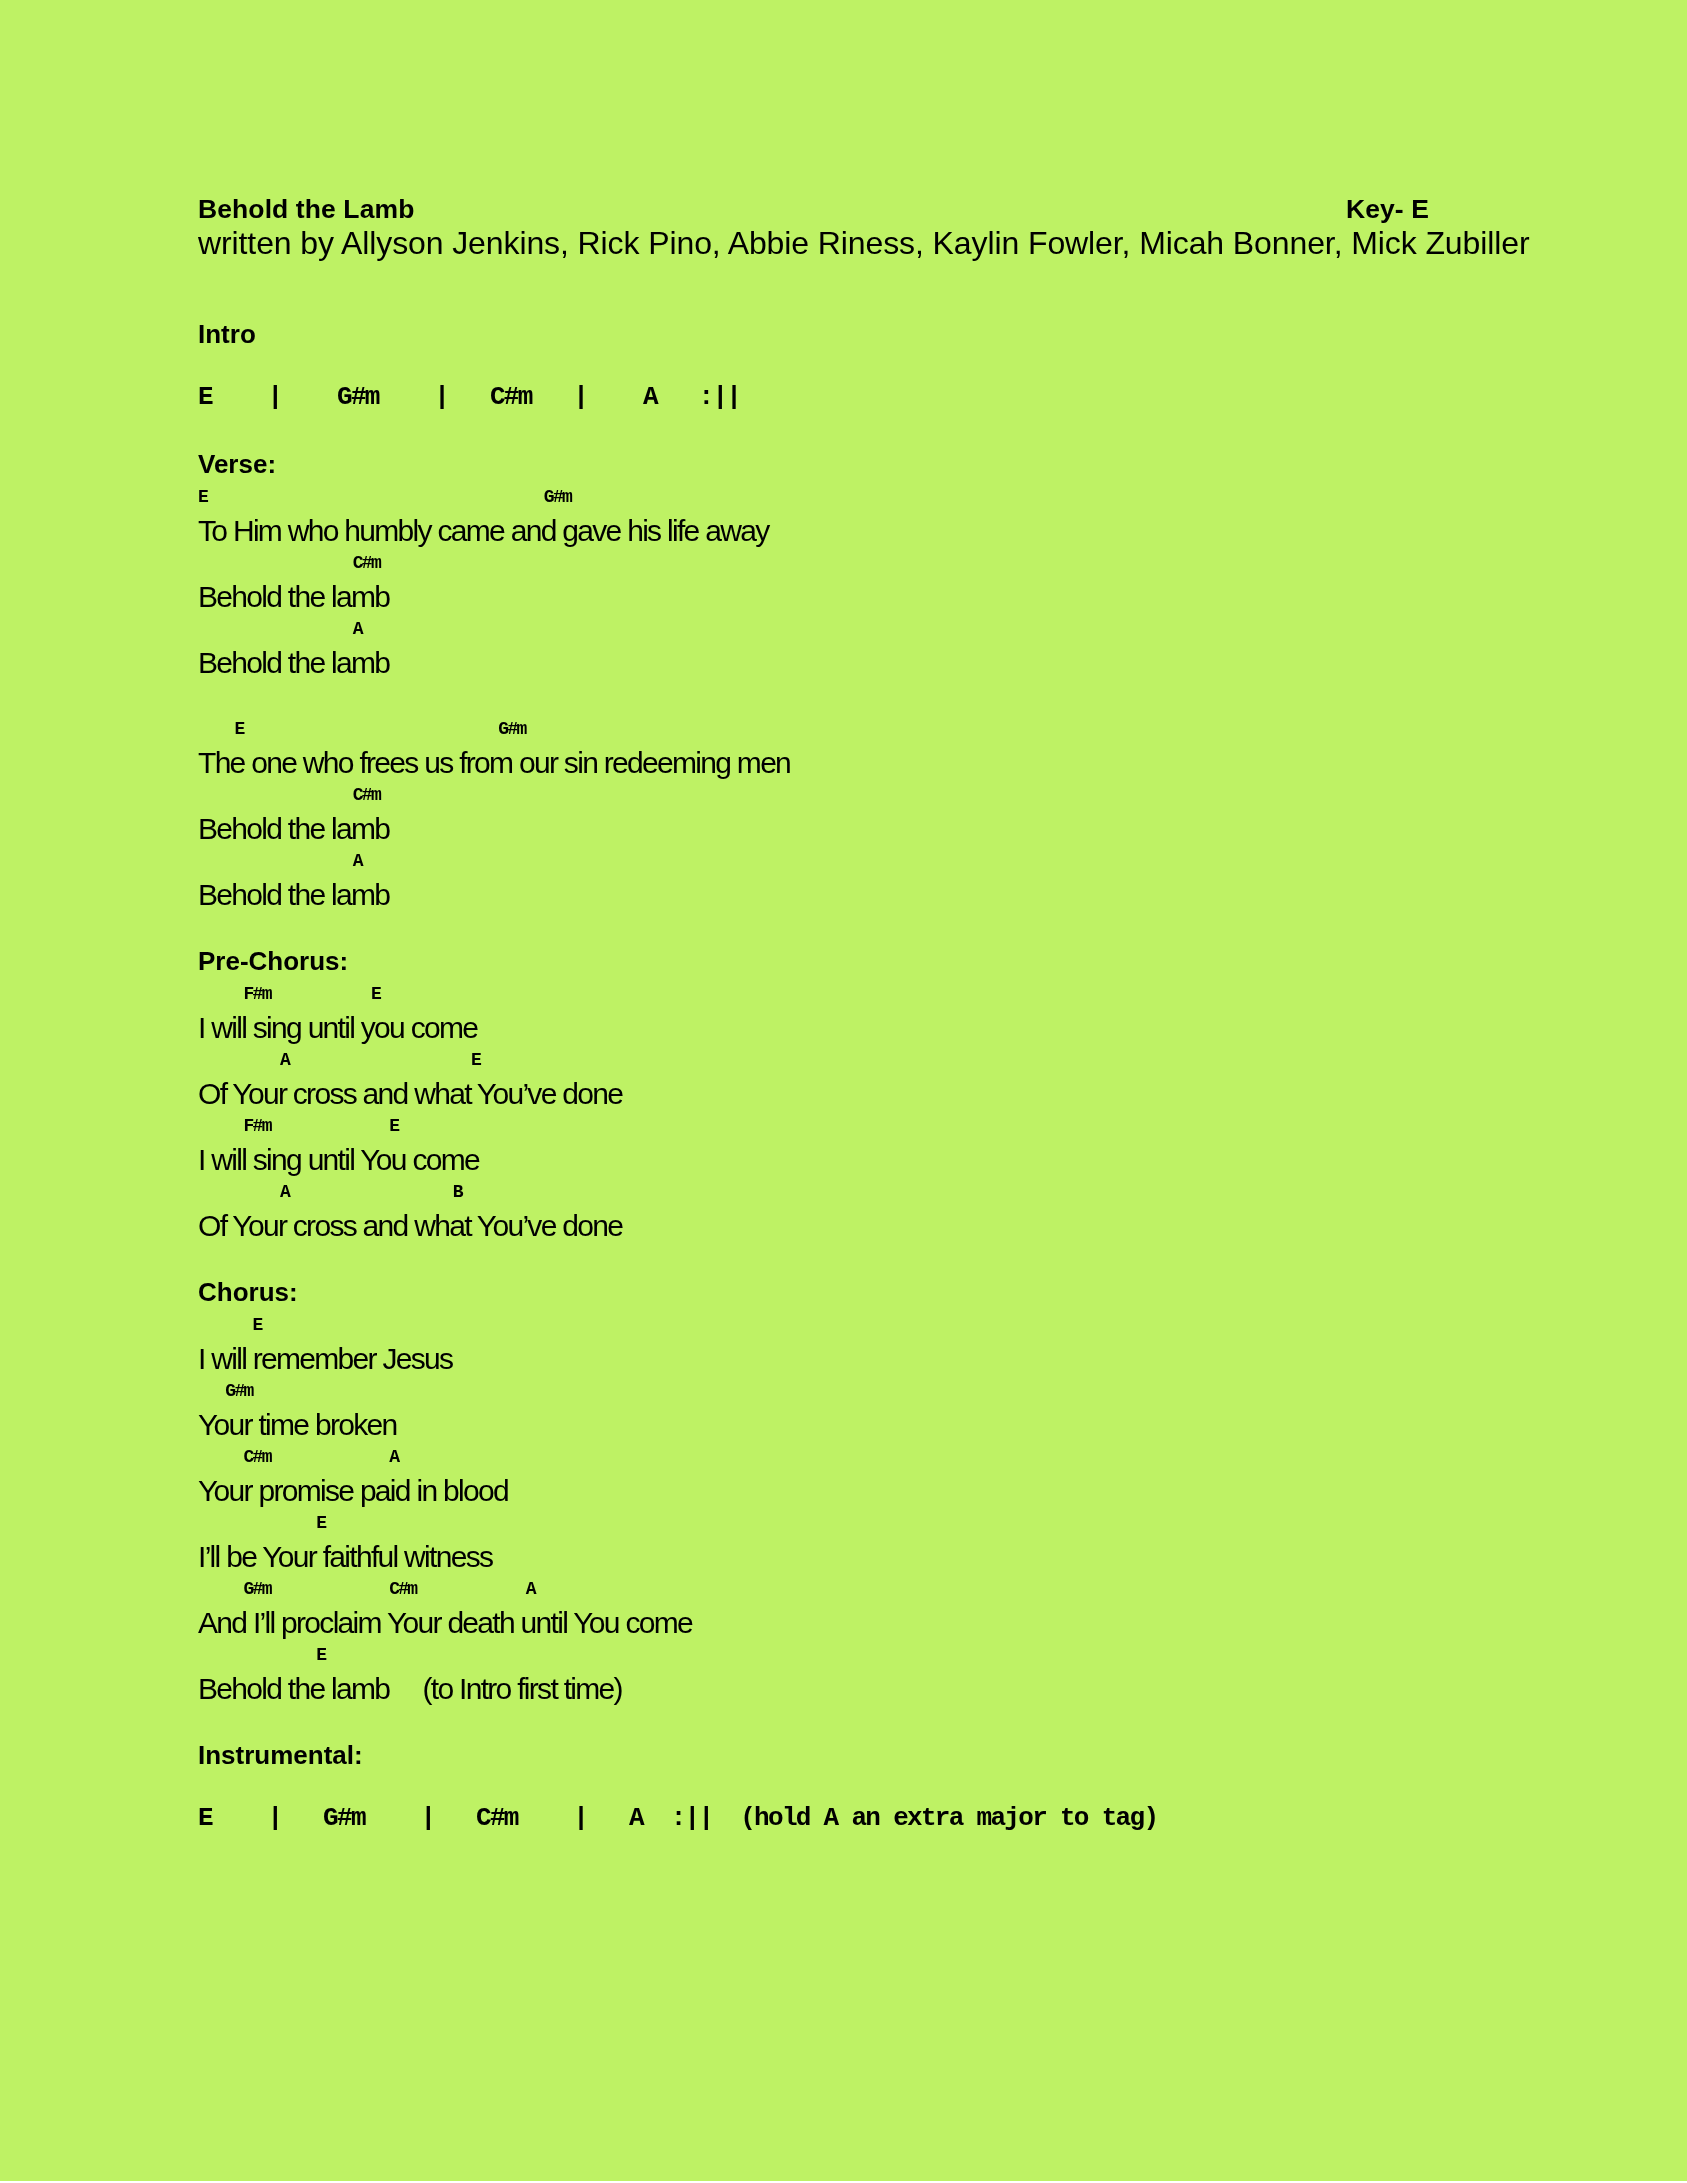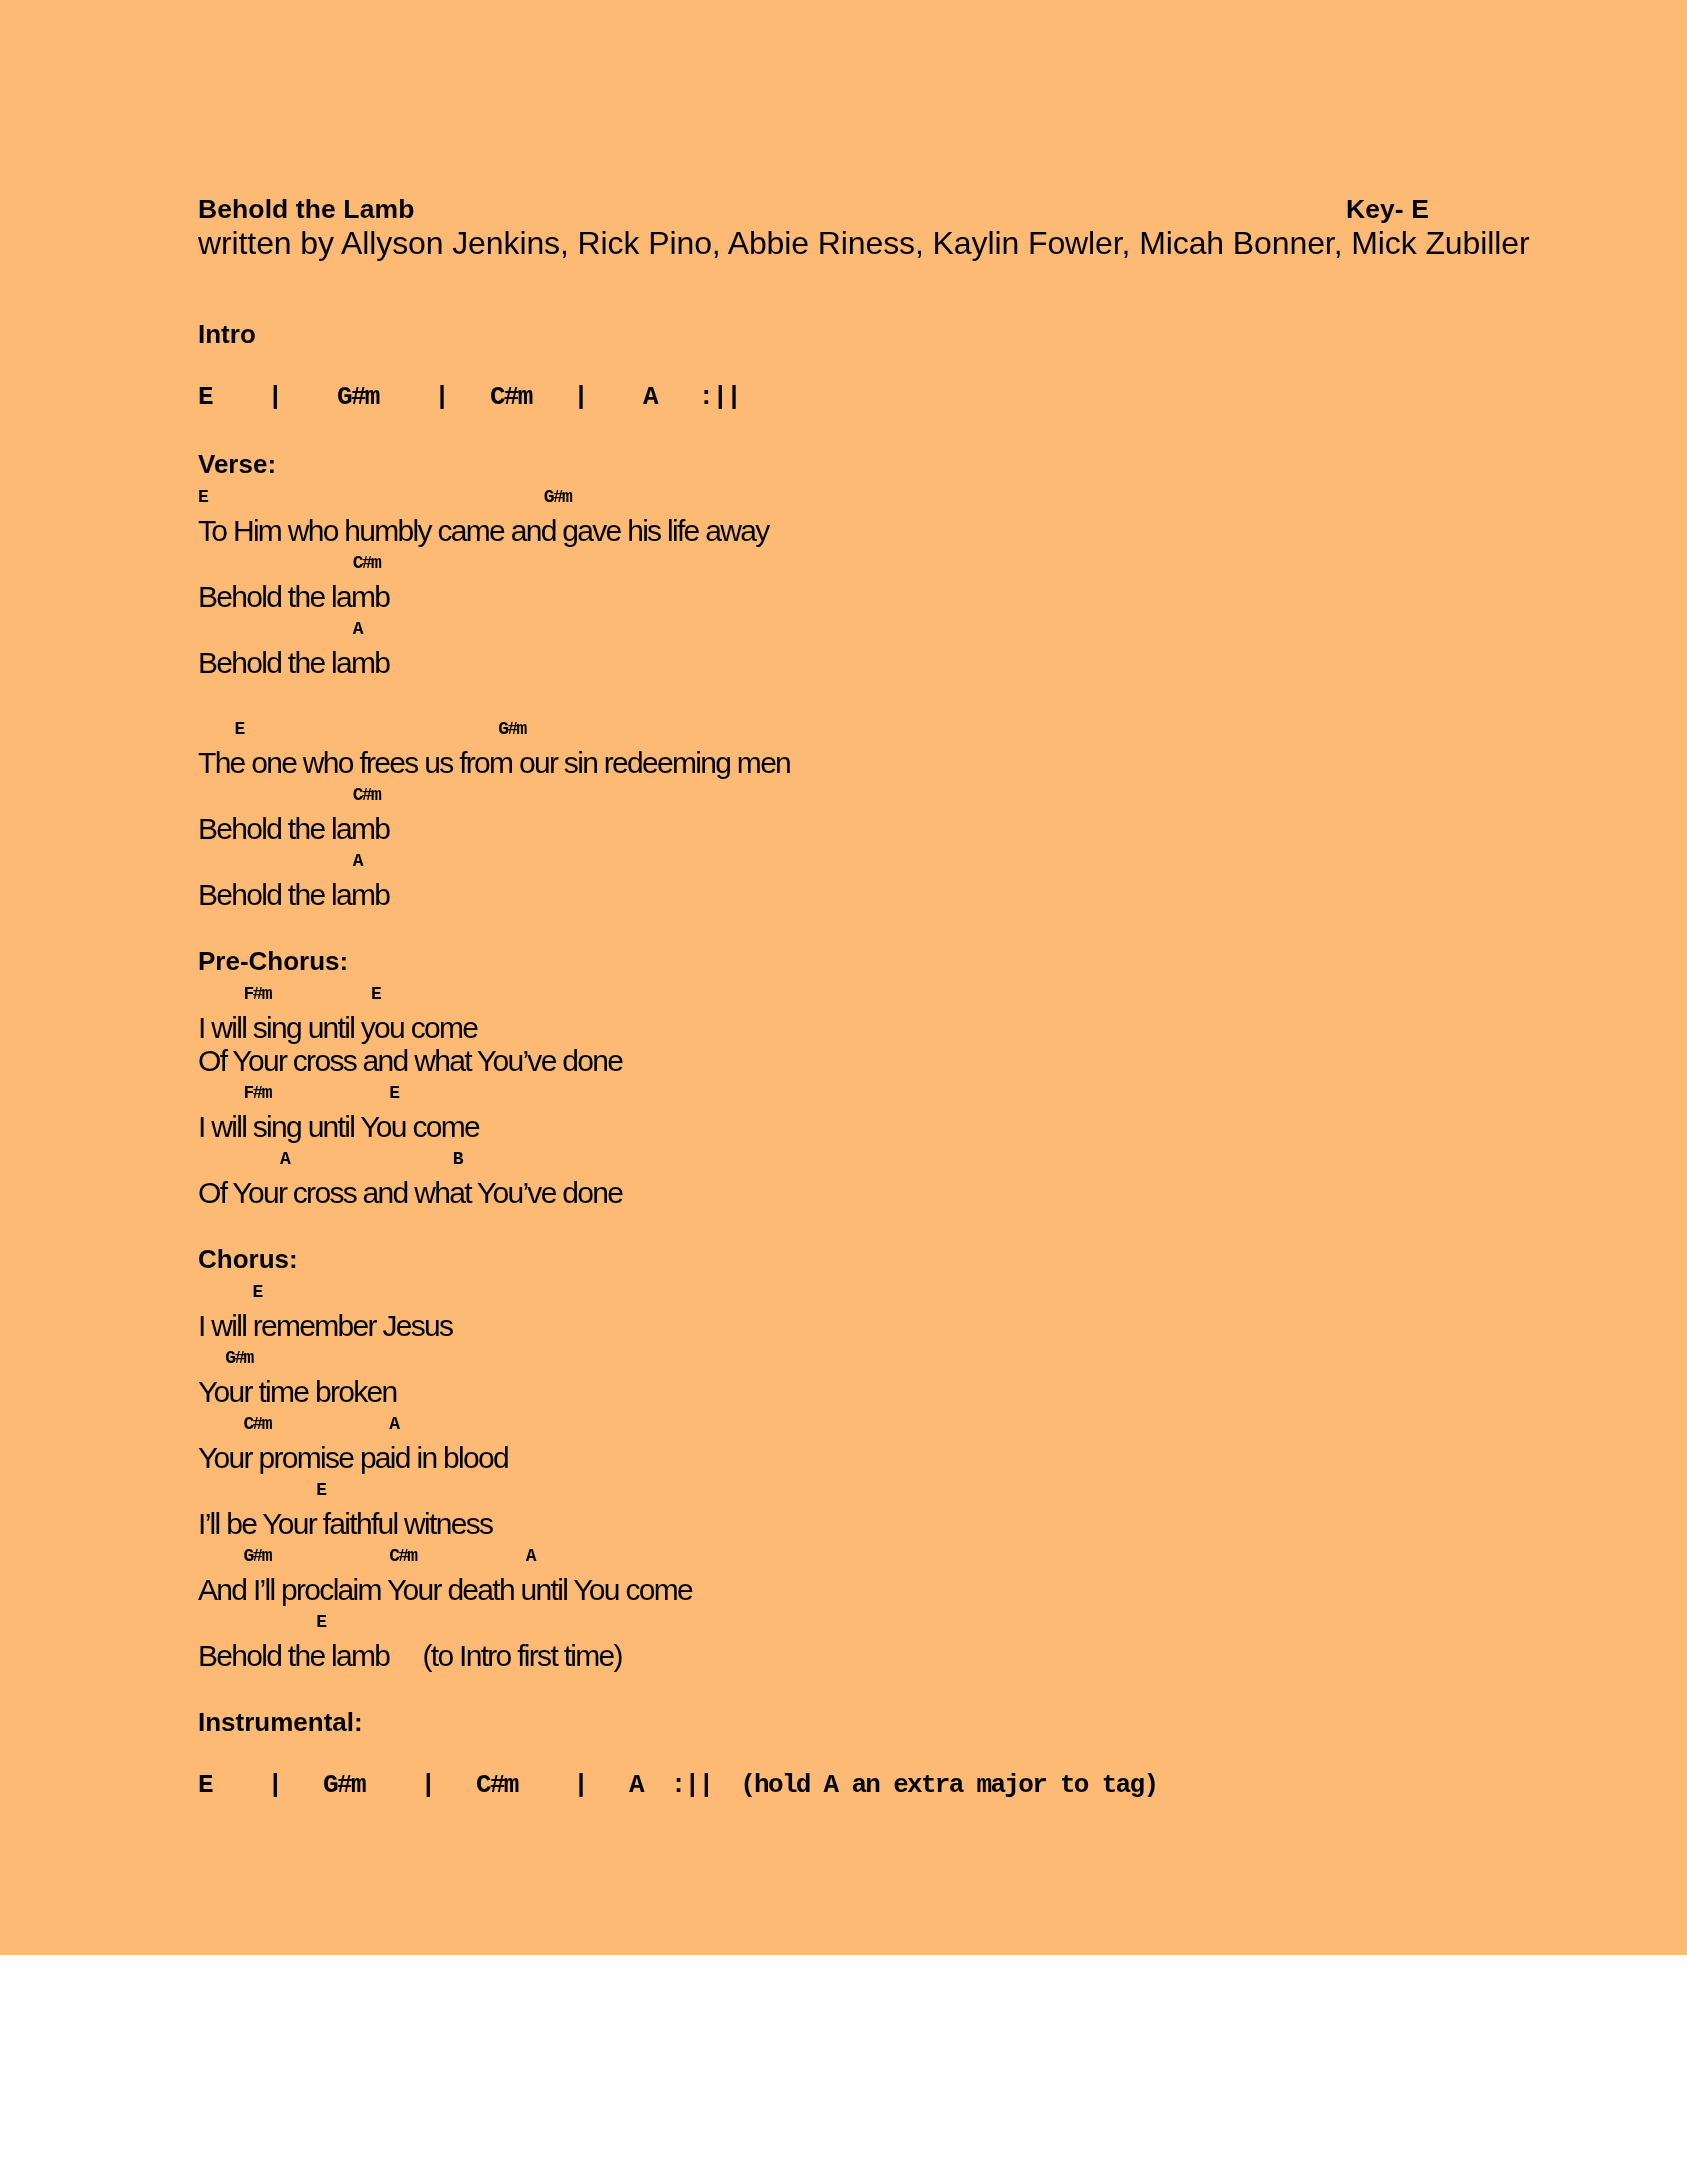--- a/index.html
+++ b/index.html
@@ -4,22 +4,22 @@
 <title>Behold the Lamb - Chord Chart</title>
 <style>
   html, body {
     margin: 0;
     padding: 0;
     background: #ffffff;
   }
   .page {
     position: relative;
     width: 1687px;
-    height: 1955px;
-    background: #fdba74;
+    height: 2181px;
+    background: #bef264;
     box-sizing: border-box;
     font-family: "Liberation Sans", sans-serif;
     color: #000000;
   }
   .sheet {
     position: absolute;
     left: 198px;
     top: 192px;
     width: 1290px;
   }
@@ -120,20 +120,21 @@
     <div class="chord-line">                 C#m</div>
     <div class="lyric-line">Behold the lamb</div>
     <div class="chord-line">                 A</div>
     <div class="lyric-line">Behold the lamb</div>
 
     <div class="spacer-md"></div>
 
     <div class="section-head">Pre-Chorus:</div>
     <div class="chord-line">     F#m           E</div>
     <div class="lyric-line">I will sing until you come</div>
+    <div class="chord-line">         A                    E</div>
     <div class="lyric-line">Of Your cross and what You’ve done</div>
     <div class="chord-line">     F#m             E</div>
     <div class="lyric-line">I will sing until You come</div>
     <div class="chord-line">         A                  B</div>
     <div class="lyric-line">Of Your cross and what You’ve done</div>
 
     <div class="spacer-md"></div>
 
     <div class="section-head">Chorus:</div>
     <div class="chord-line">      E</div>

